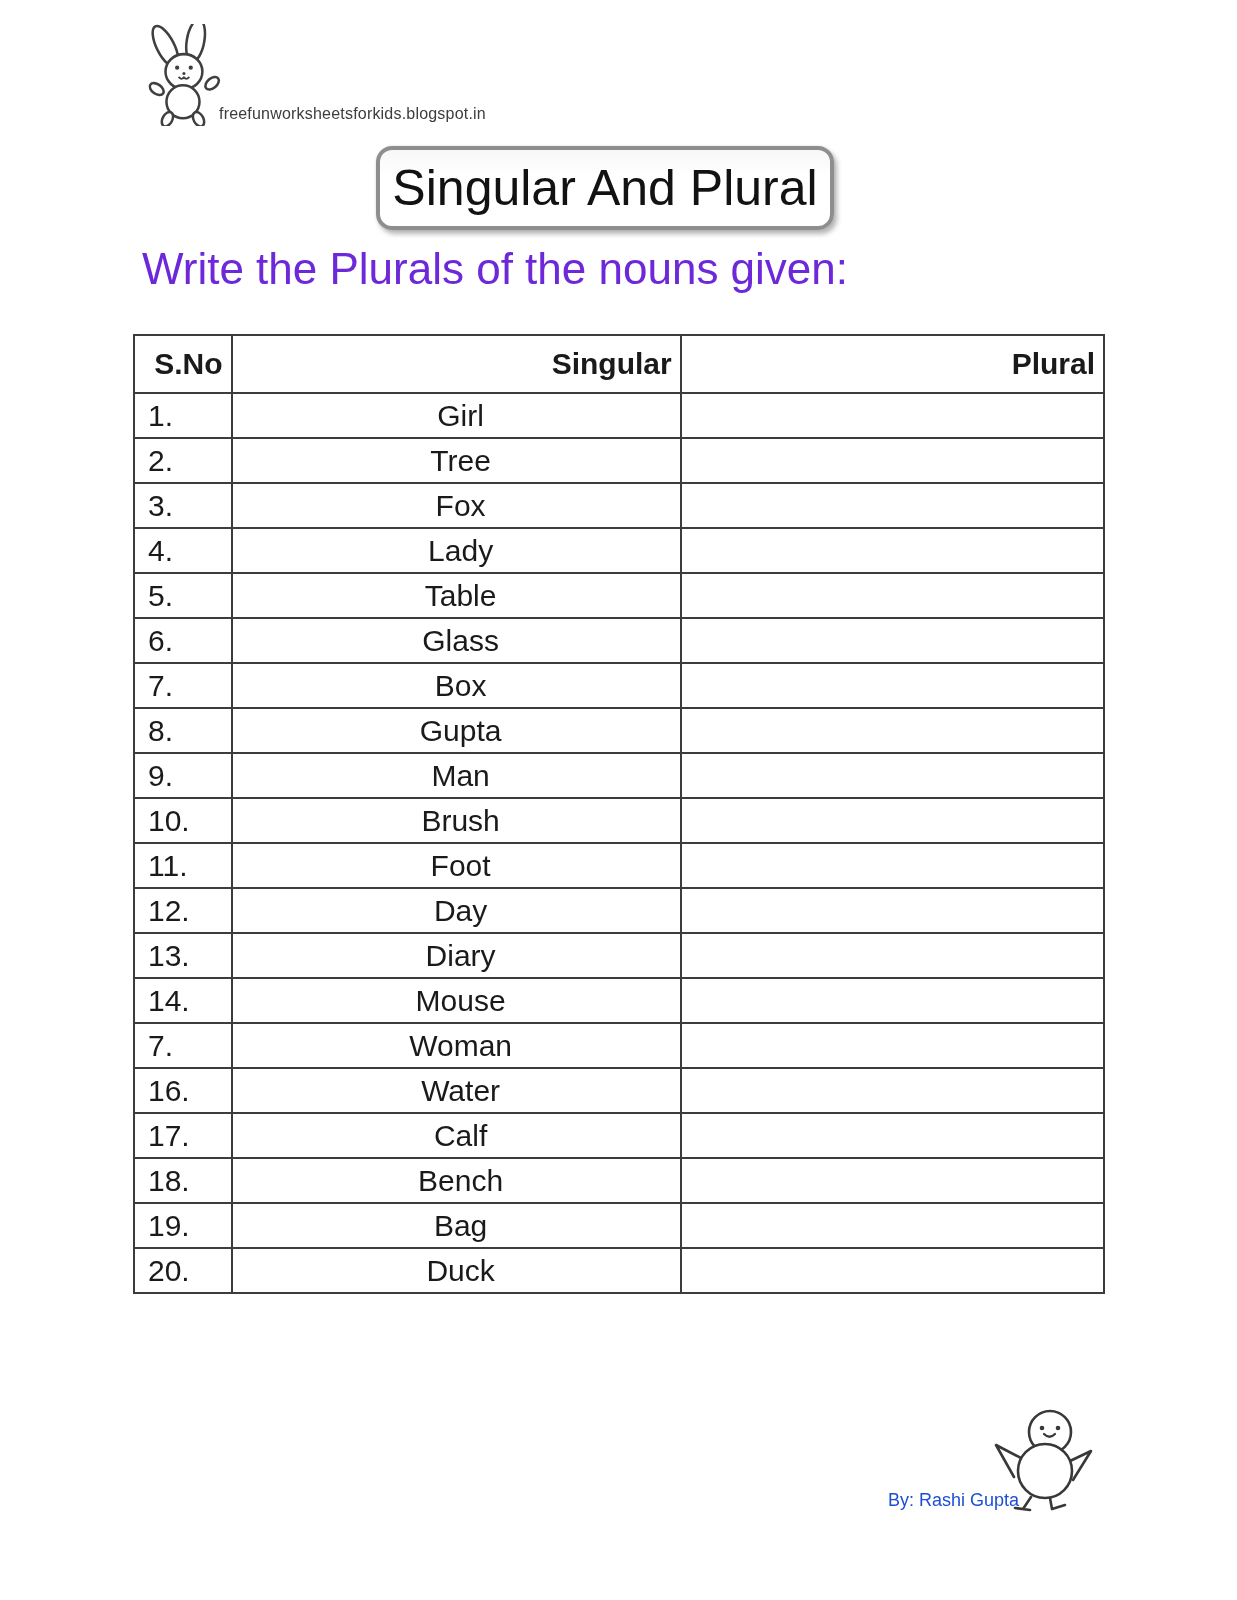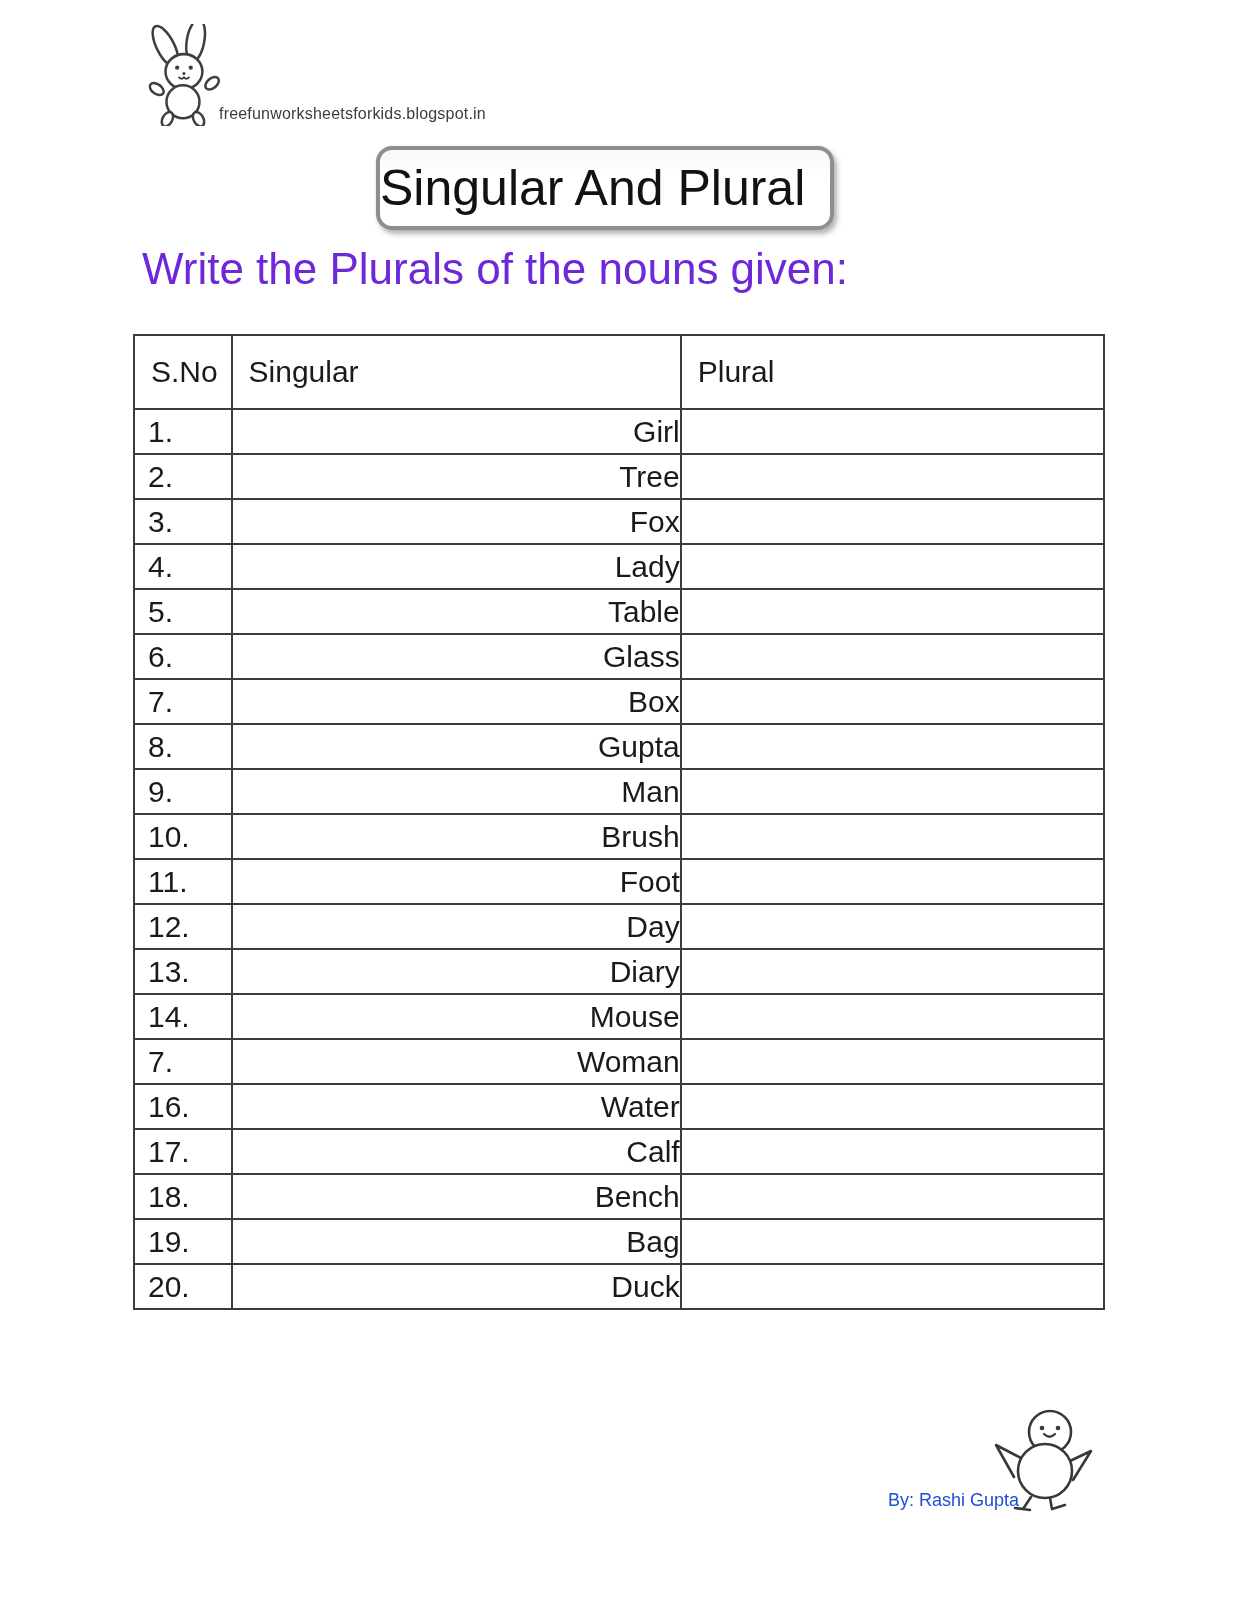--- a/index.html
+++ b/index.html
@@ -14,43 +14,43 @@
   .site-url {
     position:absolute; left:219px; top:105px;
     font-size:16px; color:#3d3d3d; letter-spacing:0.2px;
   }
   .bunny-logo { position:absolute; left:138px; top:24px; }
   .title-box {
     position:absolute; left:376px; top:146px; width:450px; height:76px;
     border:4px solid #8e8e8e; border-radius:16px;
     background:linear-gradient(180deg,#f7f7f7 0%,#ffffff 35%);
     box-shadow:3px 4px 5px rgba(120,120,120,0.55), 0 0 2px #d9d9d9;
-    display:flex; align-items:center; justify-content:flex-start;
+    display:flex; align-items:center; justify-content:center;
   }
   .title-box span { font-size:50px; color:#121212; white-space:nowrap; }
   .instruction {
     position:absolute; left:142px; top:244px;
     font-size:44px; color:#6d28d9; white-space:nowrap;
   }
   table.worksheet {
     position:absolute; left:133px; top:334px; width:972px;
     border-collapse:collapse; table-layout:fixed;
   }
   .worksheet th, .worksheet td {
     border:2px solid #3c3c3c;
     font-size:30px; color:#1a1a1a;
     overflow:hidden; white-space:nowrap;
   }
-  .worksheet th { font-weight:normal; text-align:left; height:40px; padding:16px; }
+  .worksheet th { font-weight:bold; text-align:right; height:40px; padding:8px; }
   .worksheet td { height:43px; padding:0; font-weight:normal; }
   .col-sno { width:94px; }
   .col-singular { width:433px; }
   .col-plural { width:408px; }
   td.col-sno { padding-left:13px; text-align:left; }
-  td.col-singular { padding-left:9px; text-align:right; }
+  td.col-singular { padding-left:9px; text-align:center; }
   td.col-plural { padding-left:9px; }
   .chick { position:absolute; left:983px; top:1408px; }
   .byline {
     position:absolute; left:888px; top:1490px;
     font-size:18px; color:#1d4ed8;
   }
 </style>
 </head>
 <body>
 

